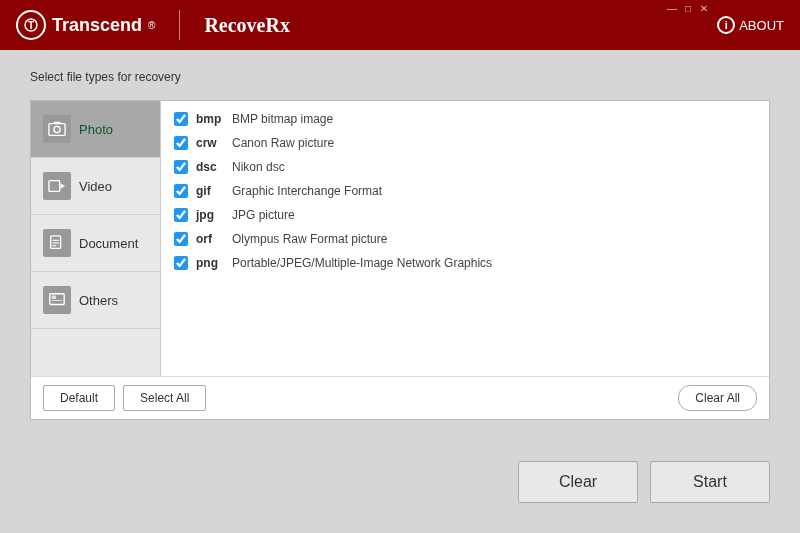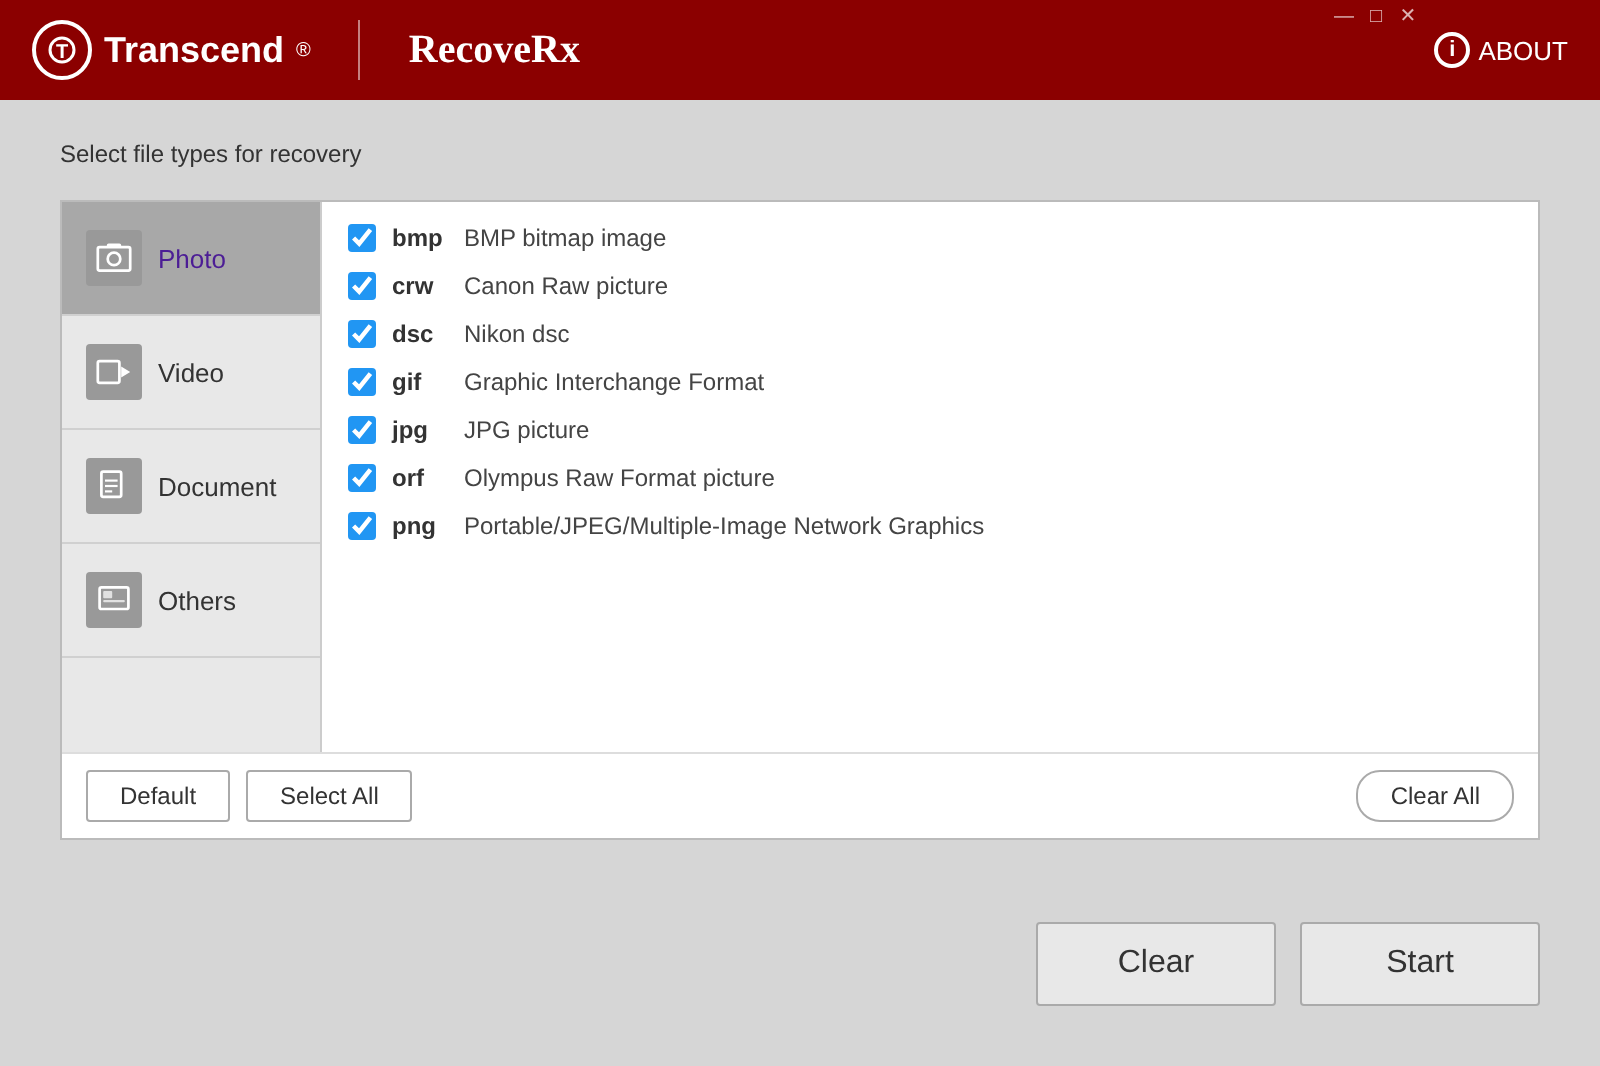--- a/index.html
+++ b/index.html
@@ -154,21 +154,21 @@
       align-items: center;
       gap: 8px;
       padding: 14px 12px;
       cursor: pointer;
       font-size: 13px;
       color: #333;
       border-bottom: 1px solid #d0d0d0;
     }
     .category-item.active {
       background: #a8a8a8;
-      color: #4c1d95;
+      color: #14532d;
     }
     .category-icon {
       width: 28px;
       height: 28px;
       background: #999;
       border-radius: 2px;
       display: flex;
       align-items: center;
       justify-content: center;
       flex-shrink: 0;

